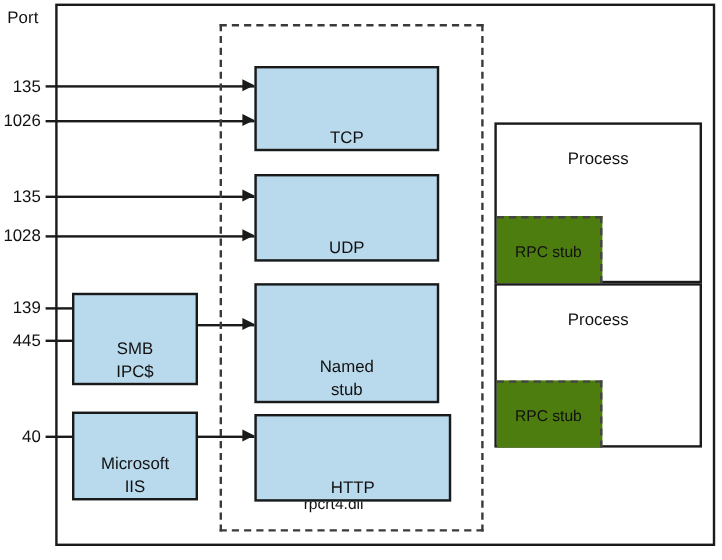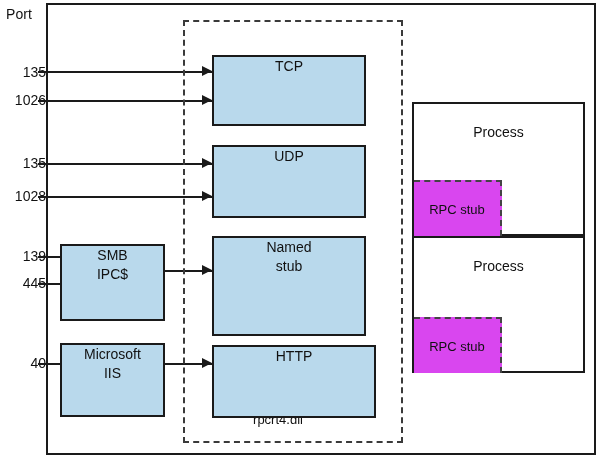--- a/index.html
+++ b/index.html
@@ -37,21 +37,20 @@
     top: 6px;
     font-size: 14px;
     color: #111111;
     letter-spacing: .1px;
   }
   .port-label {
     font-size: 14px;
     color: #111111;
     text-align: right;
     width: 34px;
-    padding-left: 12px;
   }
 
   
   .hline {
     height: 0;
     border-top: 2px solid #1a1a1a;
   }
   .arrow-head {
     width: 0; height: 0;
     border-top: 5px solid transparent;
@@ -76,21 +75,21 @@
     font-size: 13px;
     color: #111111;
   }
 
   
   .blue-box {
     background: #b9d9ec;
     border: 2px solid #1a1a1a;
     box-sizing: border-box;
     display: flex;
-    align-items: flex-start;
+    align-items: flex-end;
     justify-content: center;
     text-align: center;
     font-size: 14px;
     color: #111111;
     line-height: 1.35;
   }
 
   
   .process-box {
     border: 2px solid #1a1a1a;
@@ -101,21 +100,21 @@
     position: absolute;
     left: 0;
     right: 0;
     top: 20px;
     text-align: center;
     font-size: 14px;
     color: #111111;
   }
   .rpc-stub {
     position: absolute;
-    background: #d946ef;
+    background: #4d7c0f;
     border-top: 2px dashed #444444;
     border-right: 2px dashed #444444;
     border-bottom: none;
     border-left: none;
     box-sizing: border-box;
     display: flex;
     align-items: center;
     justify-content: center;
     font-size: 13px;
     color: #111111;

